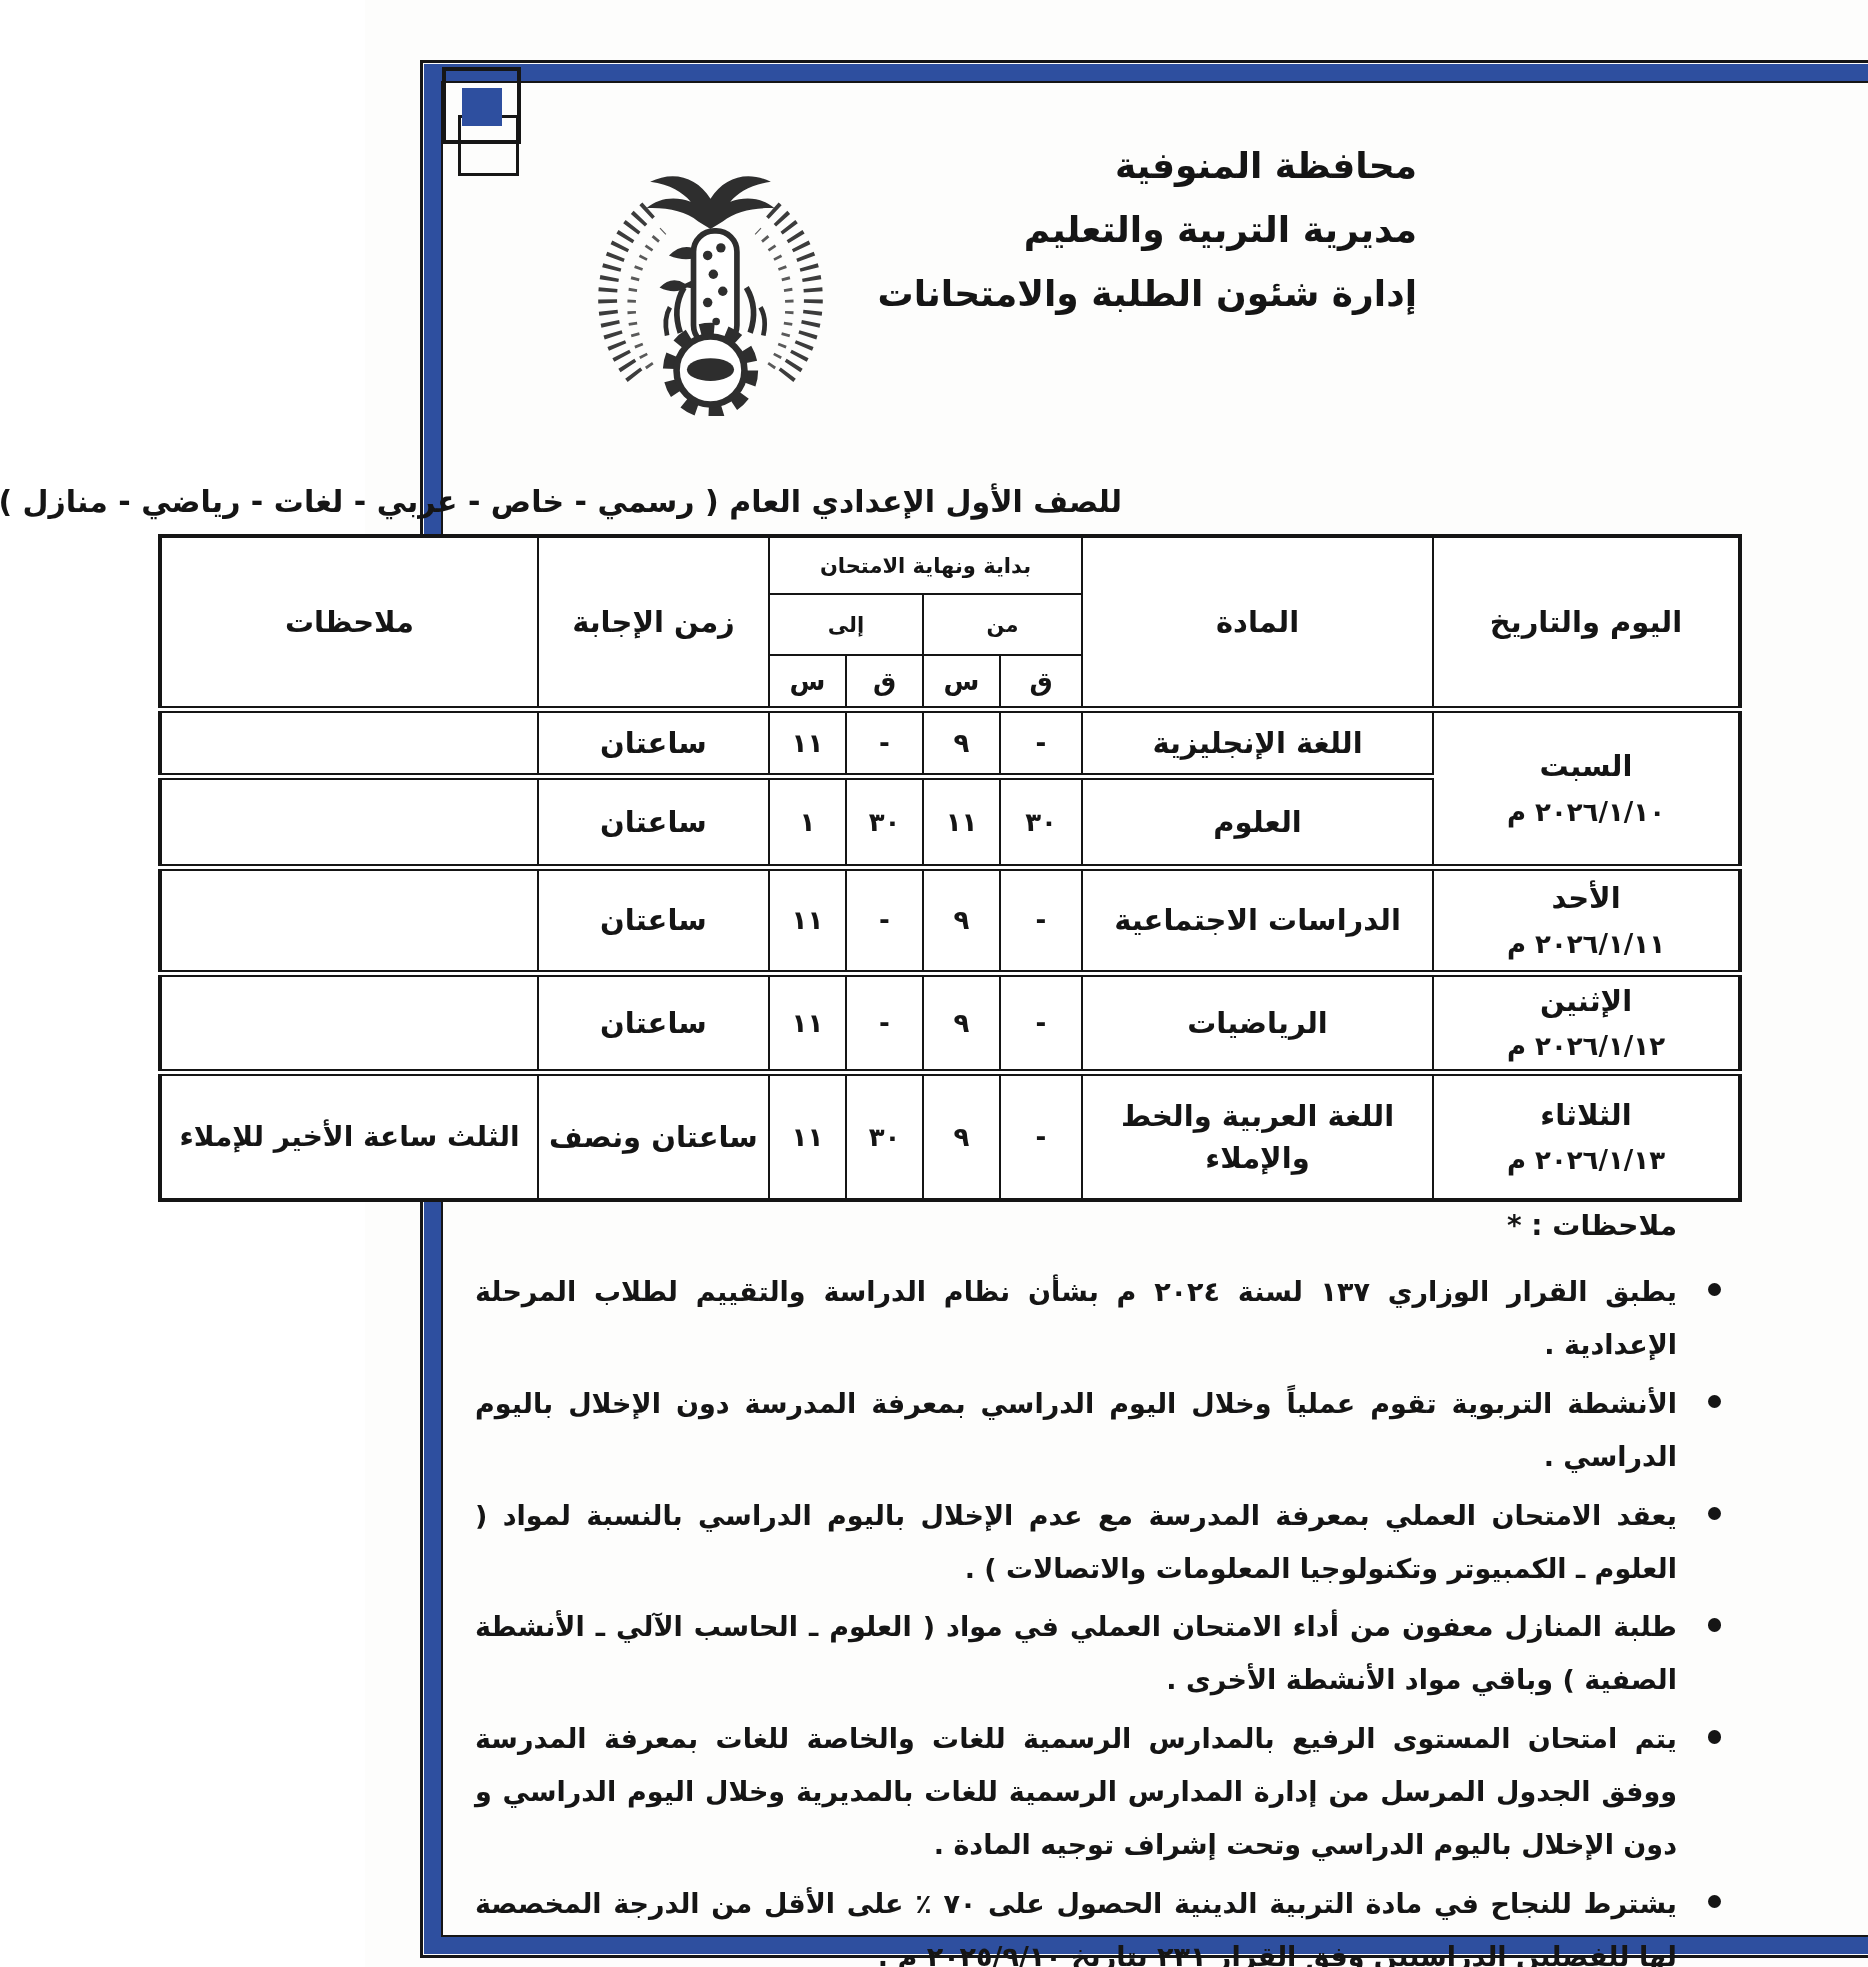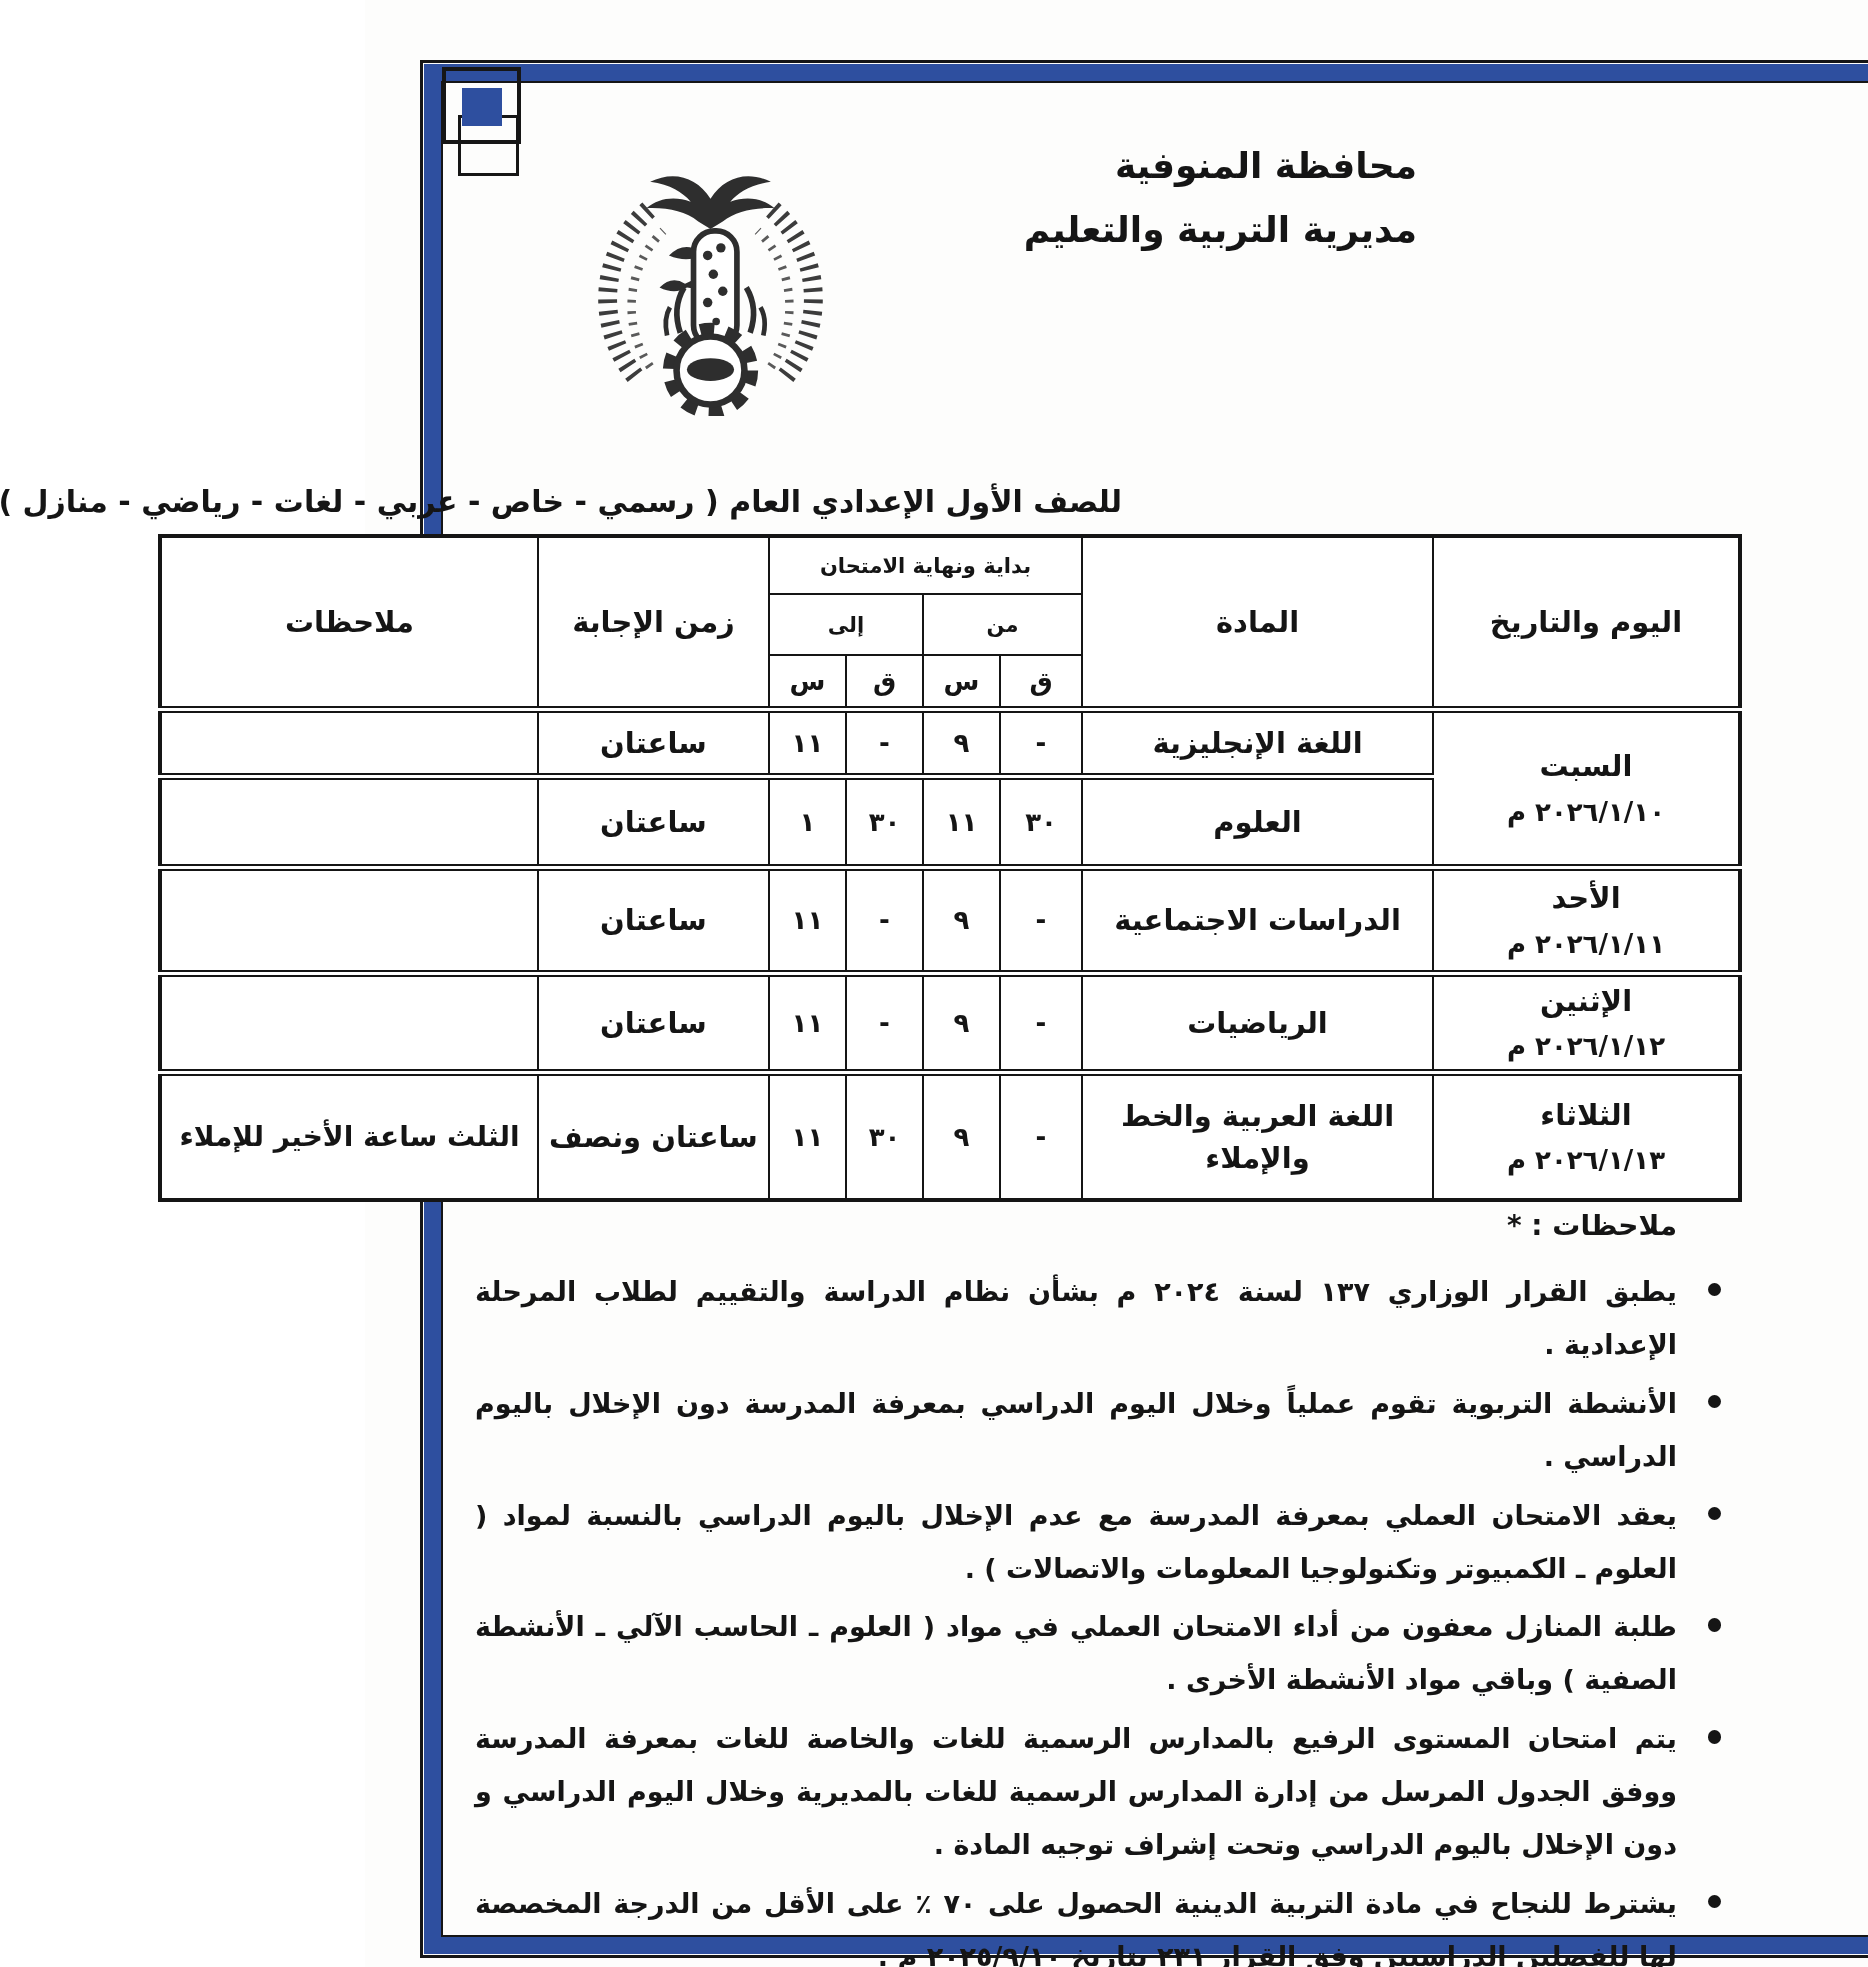--- a/index.html
+++ b/index.html
@@ -82,20 +82,21 @@
       <path d="M206,205 q4,-18 -3,-30" stroke="#2e2e2e" stroke-width="5" fill="none"></path>
       <circle cx="150" cy="242" r="44" fill="none" stroke="#2e2e2e" stroke-width="13" stroke-dasharray="15 13"></circle>
       <circle cx="150" cy="242" r="36" fill="#ffffff" stroke="#2e2e2e" stroke-width="7"></circle>
       <ellipse cx="150" cy="241" rx="25" ry="12" fill="#2e2e2e"></ellipse>
     </svg>
   </div>
 
   <div class="org-block">
     <div class="org-line">محافظة المنوفية</div>
     <div class="org-line">مديرية التربية والتعليم</div>
+    <div class="org-line">إدارة شئون الطلبة والامتحانات</div>
   </div>
 
   <div class="title-2">للصف الأول الإعدادي العام ( رسمي - خاص - عربي - لغات - رياضي - منازل )</div>
 
   <table class="exam">
     <colgroup>
       <col style="width:307px">
         <col style="width:351px">
       <col style="width:82px">
         <col style="width:77px">

